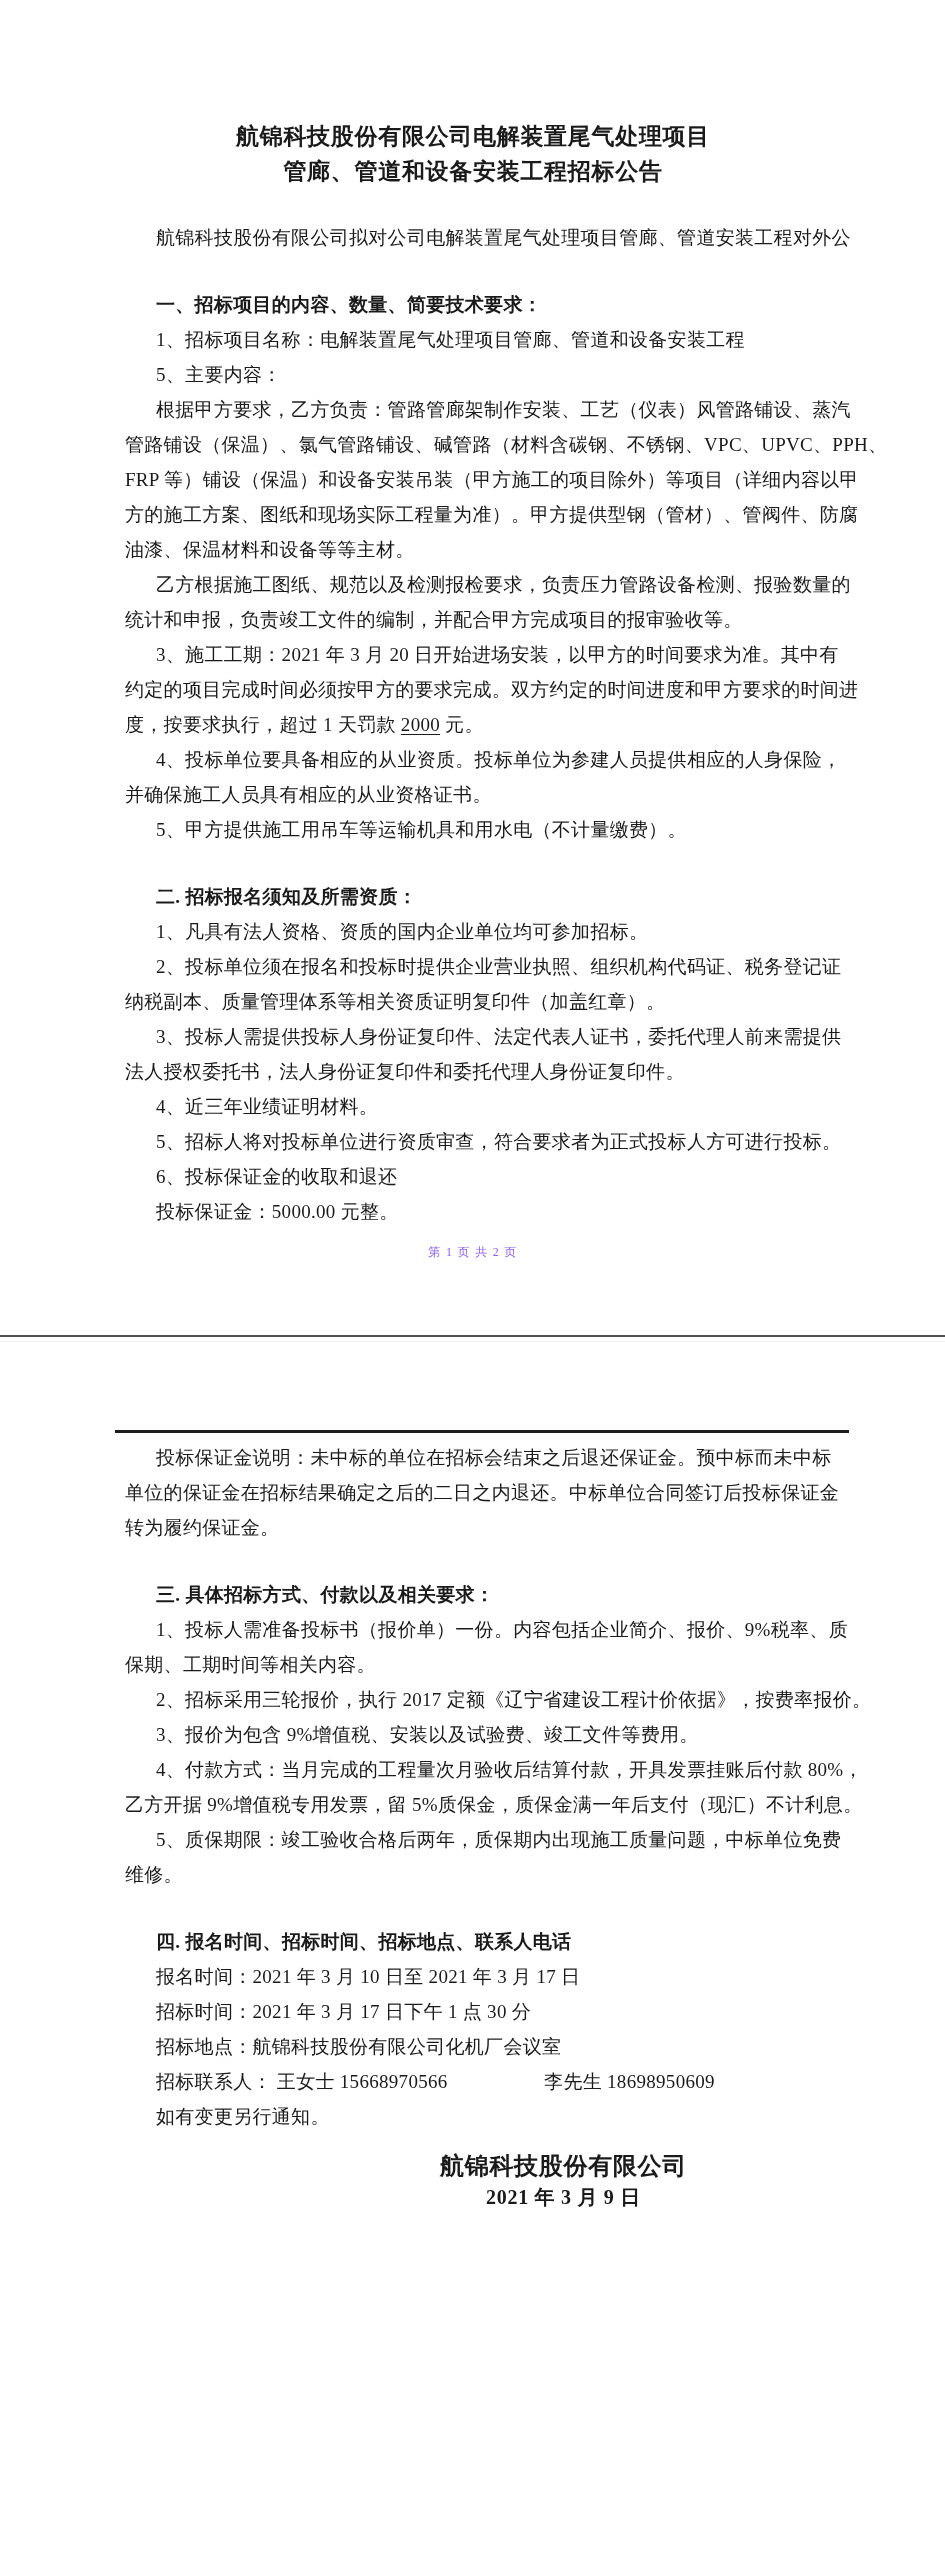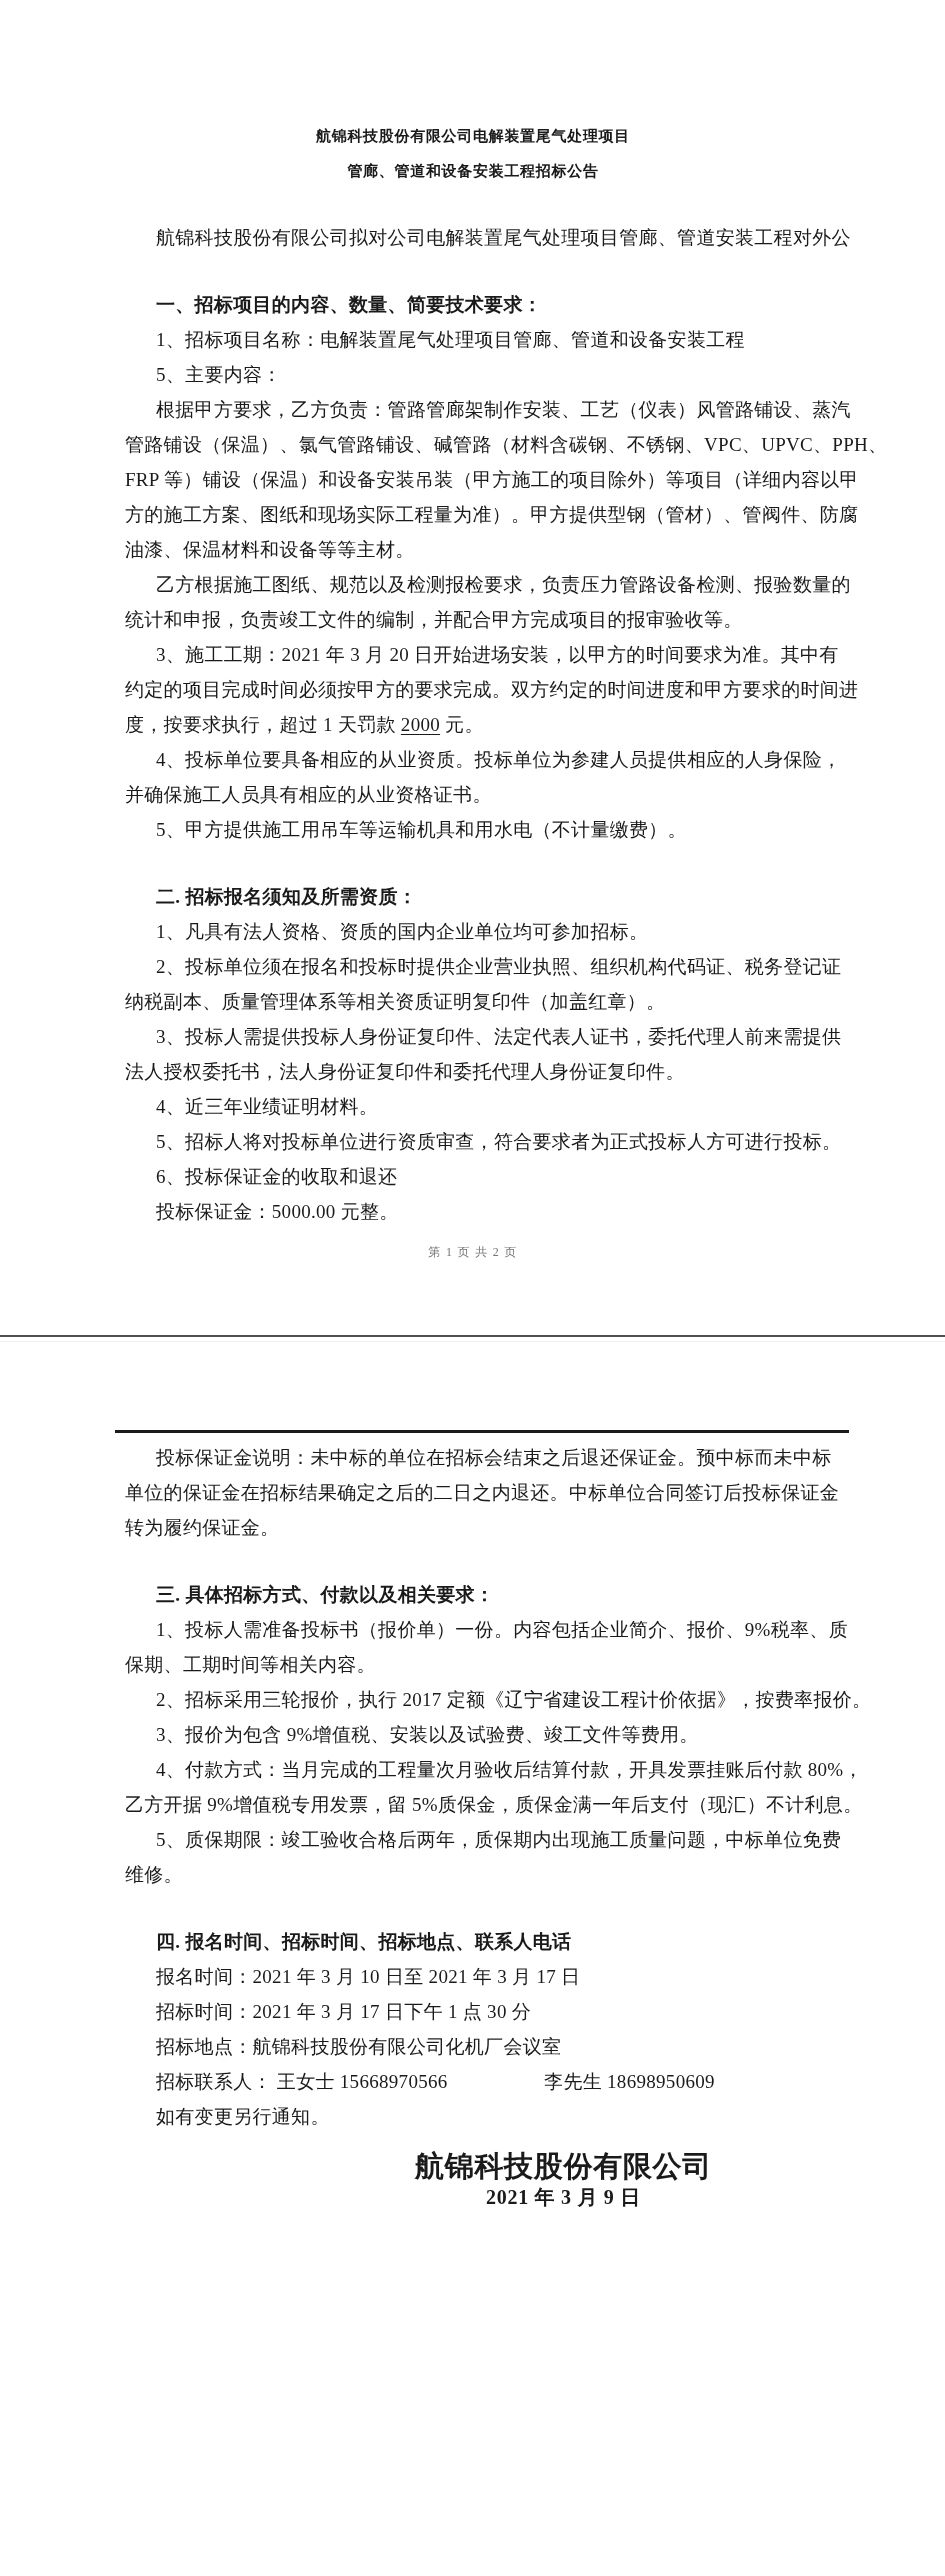--- a/index.html
+++ b/index.html
@@ -3,51 +3,51 @@
 <meta charset="utf-8">
 <style>
   html,body{margin:0;padding:0;}
   body{
     width:946px;height:2576px;position:relative;background:#ffffff;
     font-family:"Liberation Serif","DejaVu Serif",serif;
     color:#1a1a1a;
   }
   .doc-title{
     position:absolute;top:119px;left:0;width:946px;text-align:center;
-    font-weight:bold;font-size:15px;line-height:35px;letter-spacing:0.7px;
+    font-weight:bold;font-size:23px;line-height:35px;letter-spacing:0.7px;
     white-space:nowrap;
   }
   .body-block{
     position:absolute;left:125px;width:763px;
     font-size:19px;letter-spacing:0.3px;white-space:nowrap;
   }
   #page1-body{top:220px;}
   #page2-body{top:1440px;}
   .line{height:35px;line-height:35px;}
   .line.bold{font-weight:bold;margin-top:32px;}
   .line.ind{padding-left:31px;}
   .underline{text-decoration:underline;text-underline-offset:3.3px;}
   .page-footer{
     position:absolute;top:1244px;left:0;width:946px;text-align:center;
-    font-size:12px;letter-spacing:1.3px;color:#737373;
+    font-size:12px;letter-spacing:1.3px;color:#8b5cf6;
   }
   .page-separator{
     position:absolute;top:1335px;left:0;width:946px;height:2px;background:#4f4f4f;
   }
   .page-separator-light{
     position:absolute;top:1341px;left:0;width:946px;height:1.3px;background:#f0f0f0;
   }
   .scan-line{
     position:absolute;top:1430px;left:115px;width:734px;height:3.3px;background:#1b1b1b;
   }
   .signature-block{
     position:absolute;top:2151px;left:373px;width:381px;text-align:center;
     font-weight:bold;white-space:nowrap;
   }
-  .signature-company{font-size:29px;line-height:31px;letter-spacing:0.7px;}
+  .signature-company{font-size:24px;line-height:31px;letter-spacing:0.7px;}
   .signature-date{font-size:20px;line-height:31px;letter-spacing:0.7px;}
 </style>
 </head>
 <body>
 
 <div class="doc-title">
   <div>航锦科技股份有限公司电解装置尾气处理项目</div>
   <div>管廊、管道和设备安装工程招标公告</div>
 </div>
 

